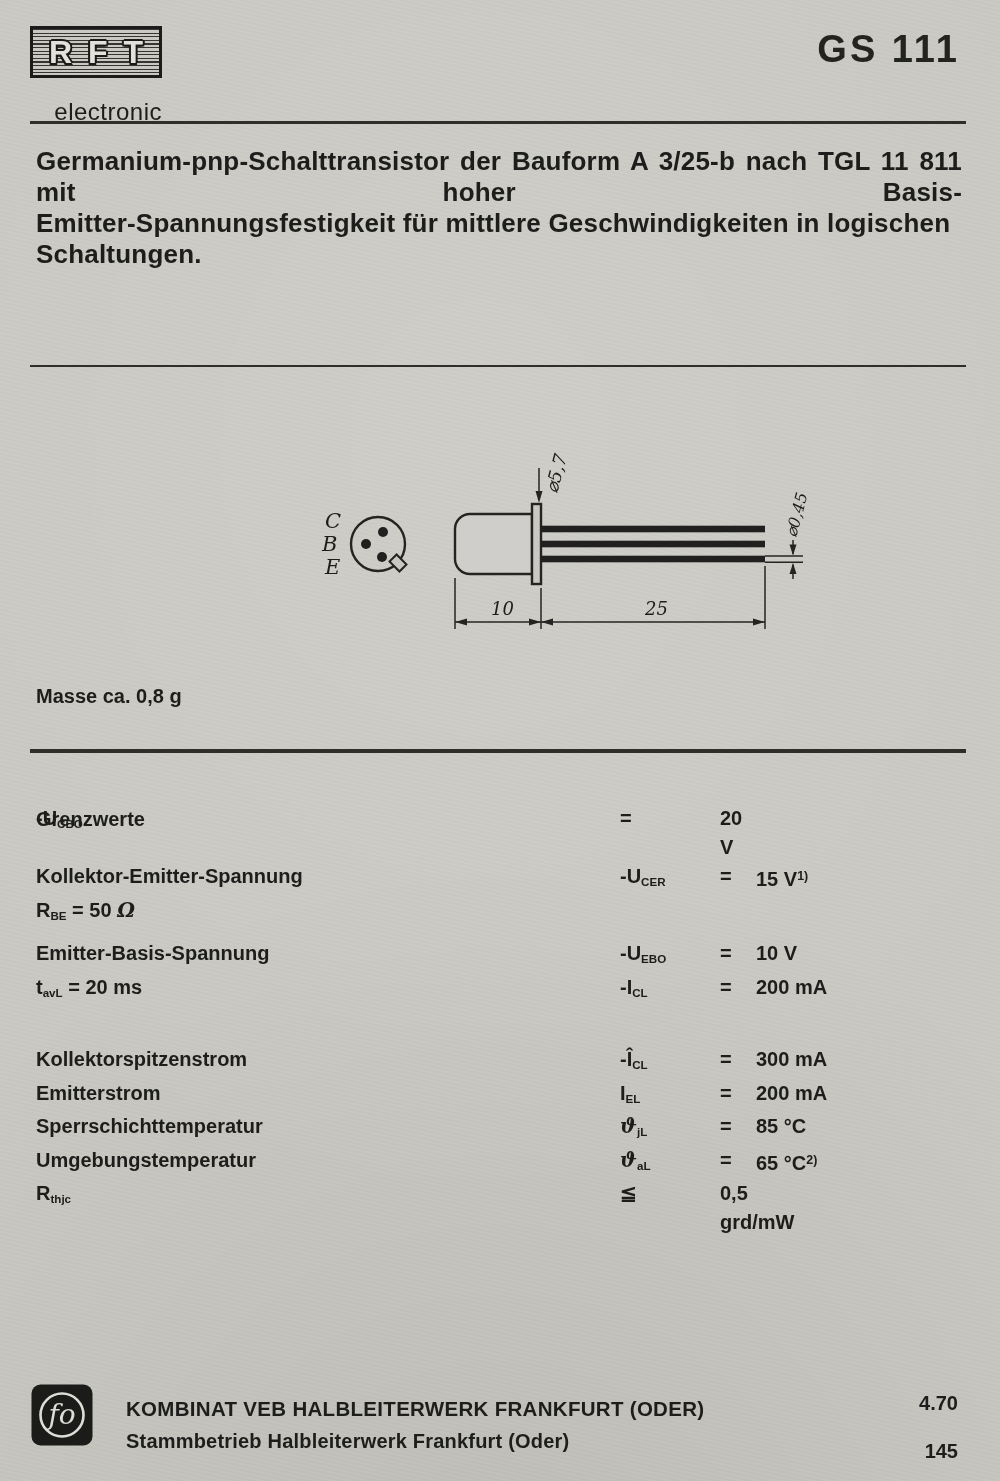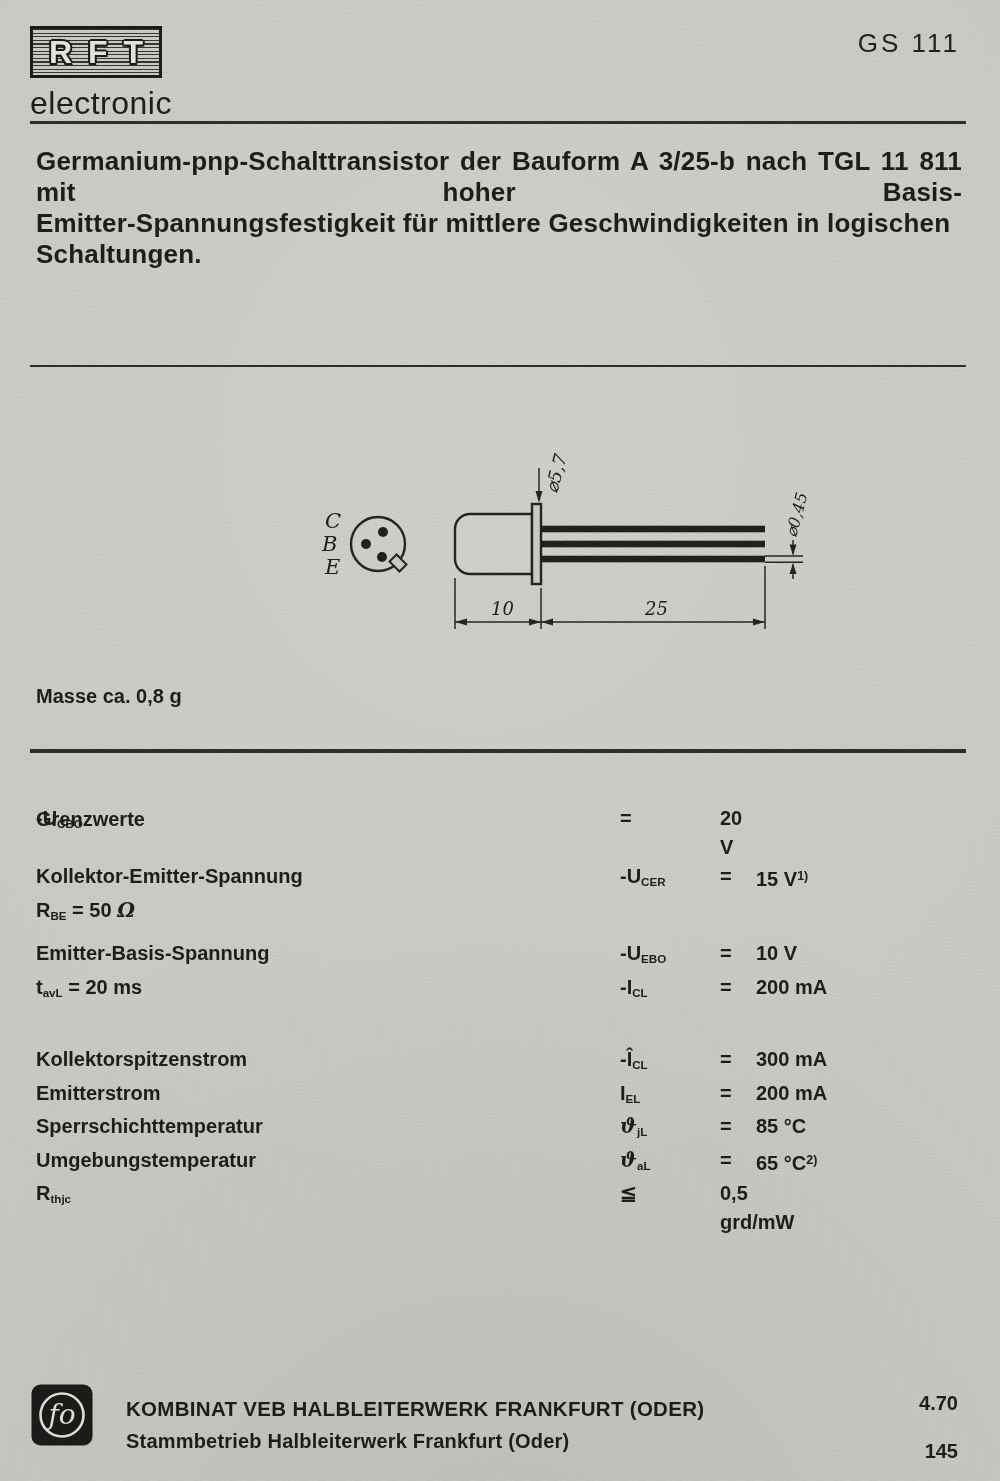--- a/index.html
+++ b/index.html
@@ -32,25 +32,25 @@
     border: 3px solid #1b1b19;
     display: flex; align-items: center; justify-content: space-evenly;
     background: repeating-linear-gradient(180deg, rgba(27,27,25,0.85) 0 1.2px, rgba(201,200,194,0.92) 1.2px 3.6px);
   }
   .rft-letter {
     font-size: 32px; font-weight: 700; line-height: 1; color: #e2e1dc;
     text-shadow:
       -2px 0 #1b1b19, 2px 0 #1b1b19, 0 -2px #1b1b19, 0 2px #1b1b19,
       -1.5px -1.5px #1b1b19, 1.5px 1.5px #1b1b19, -1.5px 1.5px #1b1b19, 1.5px -1.5px #1b1b19;
   }
-  .rft-sub { margin-top: 7px; font-size: 32px; letter-spacing: 0.5px; color: #1d1d1b; }
+  .rft-sub { margin-top: 20px; font-size: 24px; letter-spacing: 0.5px; color: #1d1d1b; text-align: right; }
 
   .part-number {
     position: absolute; top: 28px; right: 40px;
-    font-size: 26px; font-weight: 400; letter-spacing: 3px; color: #23231f;
+    font-size: 38px; font-weight: 700; letter-spacing: 3px; color: #23231f;
   }
 
   
   .desc { position: absolute; top: 146px; left: 36px; width: 926px;
     font-size: 26px; font-weight: 700; line-height: 31px; letter-spacing: 0.2px; }
   .desc-line.justify { text-align: justify; text-align-last: justify; }
 
   
   .drawing { position: absolute; left: 295px; top: 432px; width: 520px; height: 215px; }
   .drawing .outline { stroke: #242422; stroke-width: 2.4; fill: none; }

